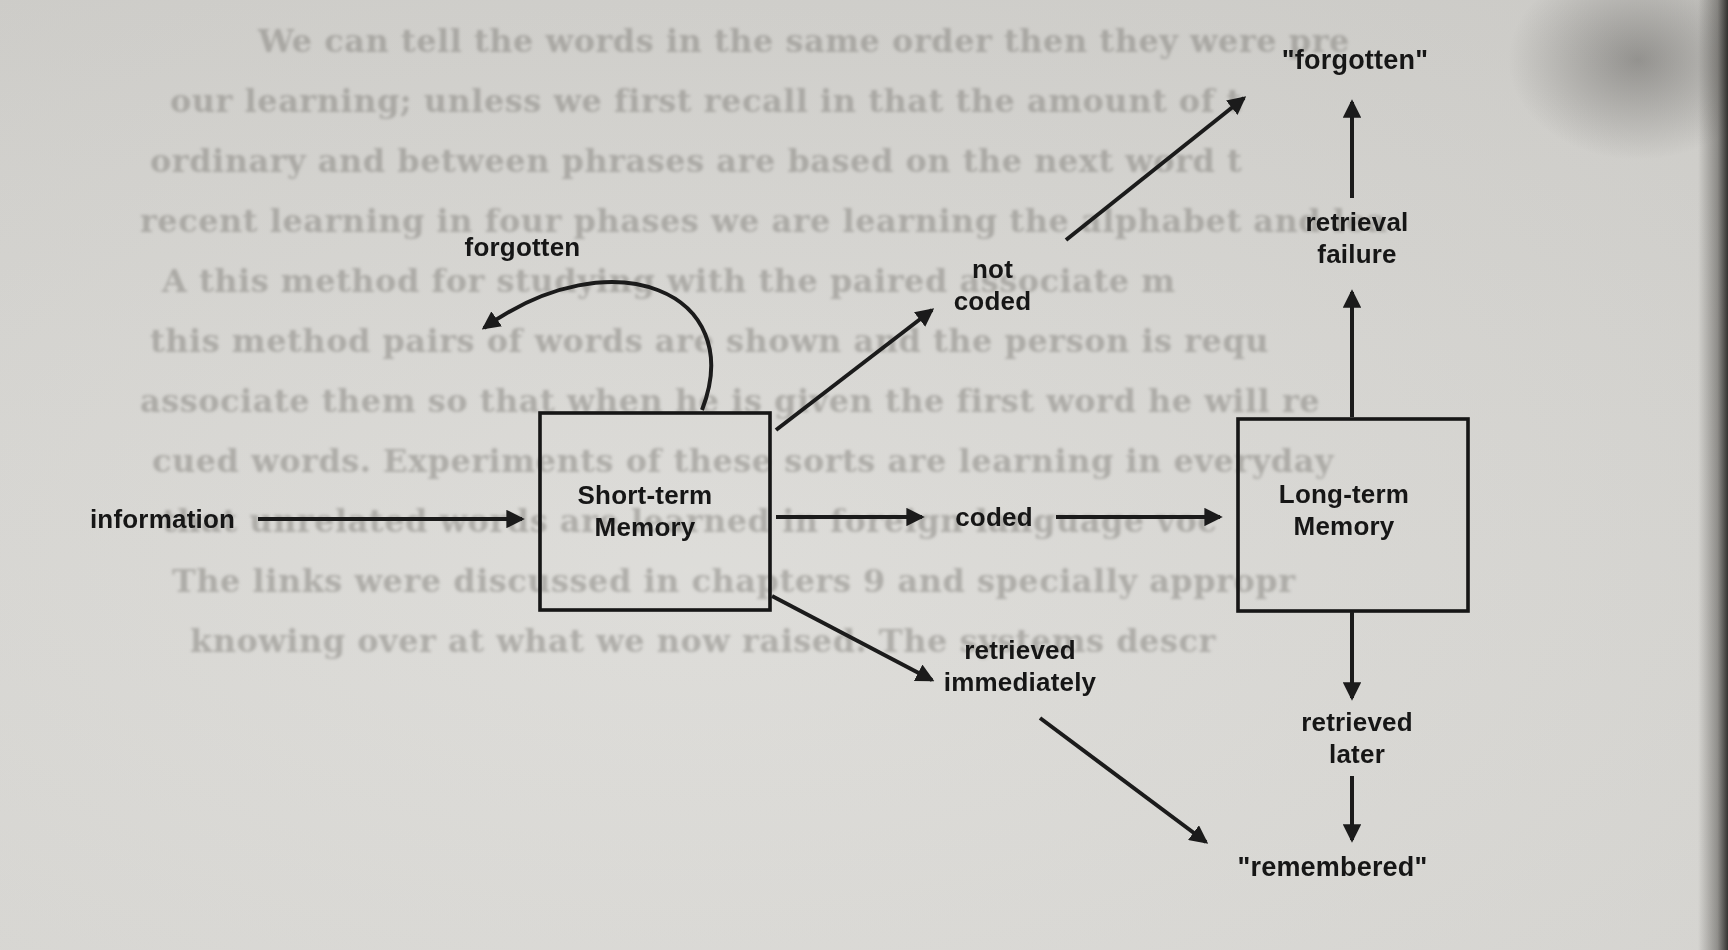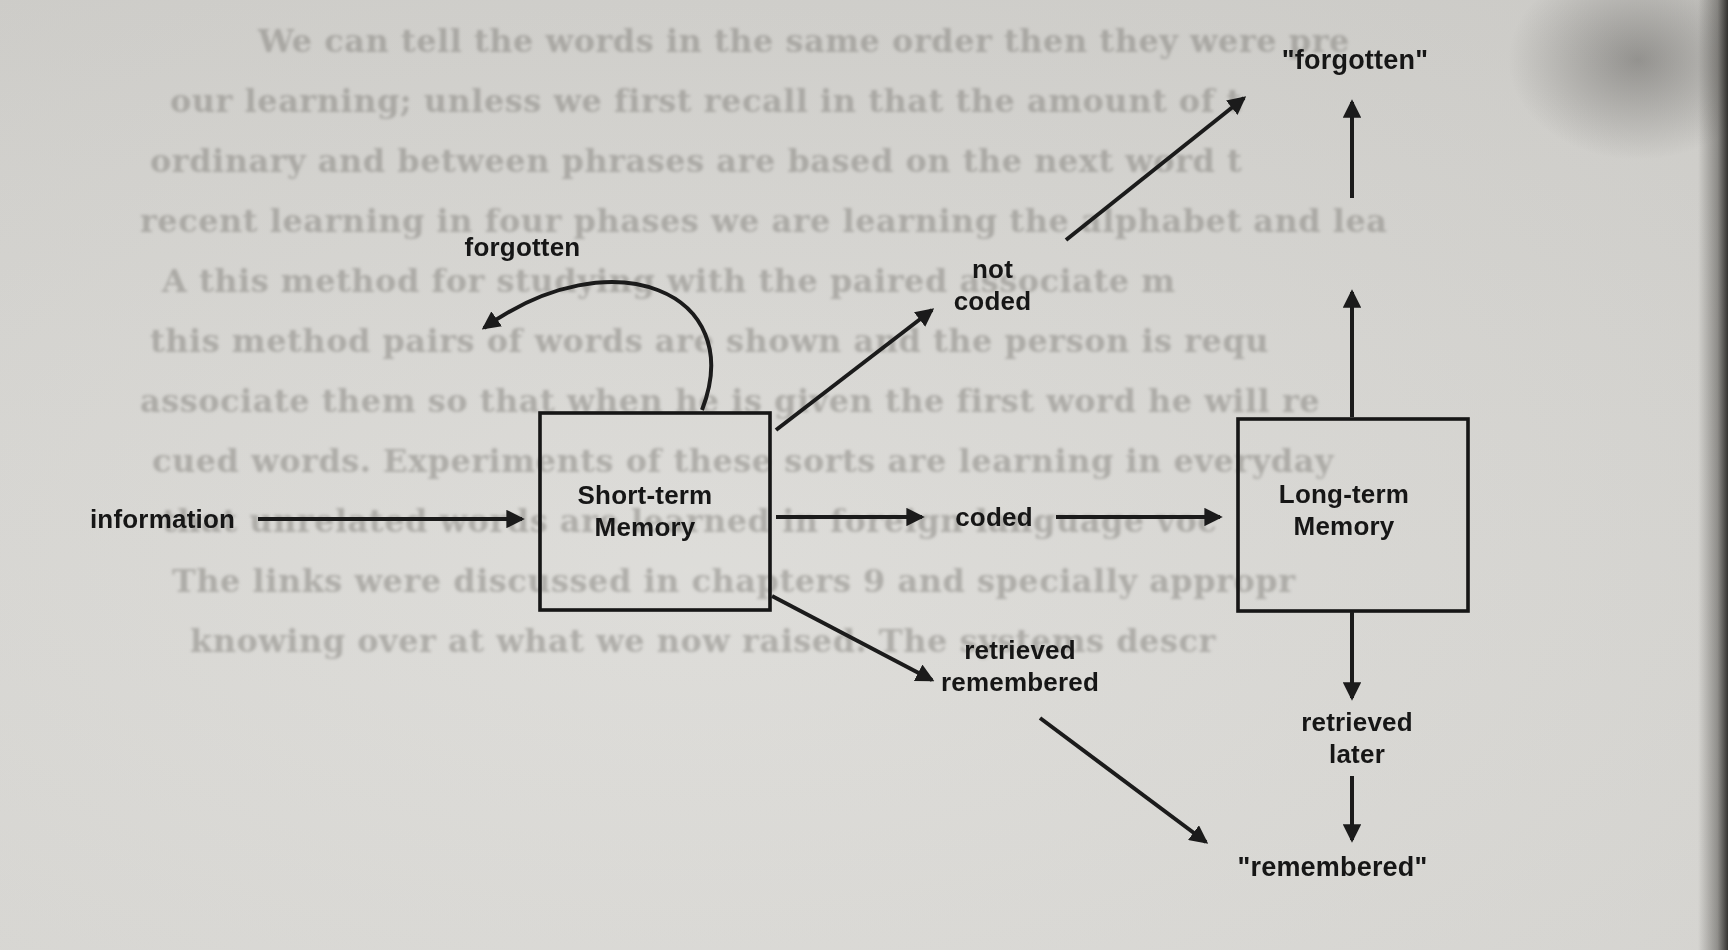--- a/index.html
+++ b/index.html
@@ -112,34 +112,38 @@
 
   <div class="label" style="left:920px;top:253px;width:145px">
     <span class="ln">not</span>
     <span class="ln">coded</span>
   </div>
 
   <div class="label" style="left:938px;top:501px;width:112px">coded</div>
 
   <div class="label" style="left:1235px;top:44px;width:240px;font-size:27px">"forgotten"</div>
 
+  <div class="label" style="left:1282px;top:206px;width:150px">
+    <span class="ln">retrieval</span>
+    <span class="ln">failure</span>
+  </div>
 
   <div class="label" style="left:1238px;top:478px;width:212px">
     <span class="ln">Long-term</span>
     <span class="ln">Memory</span>
   </div>
 
   <div class="label" style="left:1282px;top:706px;width:150px">
     <span class="ln">retrieved</span>
     <span class="ln">later</span>
   </div>
 
   <div class="label" style="left:925px;top:634px;width:190px">
     <span class="ln">retrieved</span>
-    <span class="ln">remembered</span>
+    <span class="ln">immediately</span>
   </div>
 
   <div class="label" style="left:1190px;top:851px;width:285px;font-size:27px">"remembered"</div>
 
   <div class="corner-shadow"></div>
   <div class="edge-right"></div>
 
 </div>
 
 </body></html>

